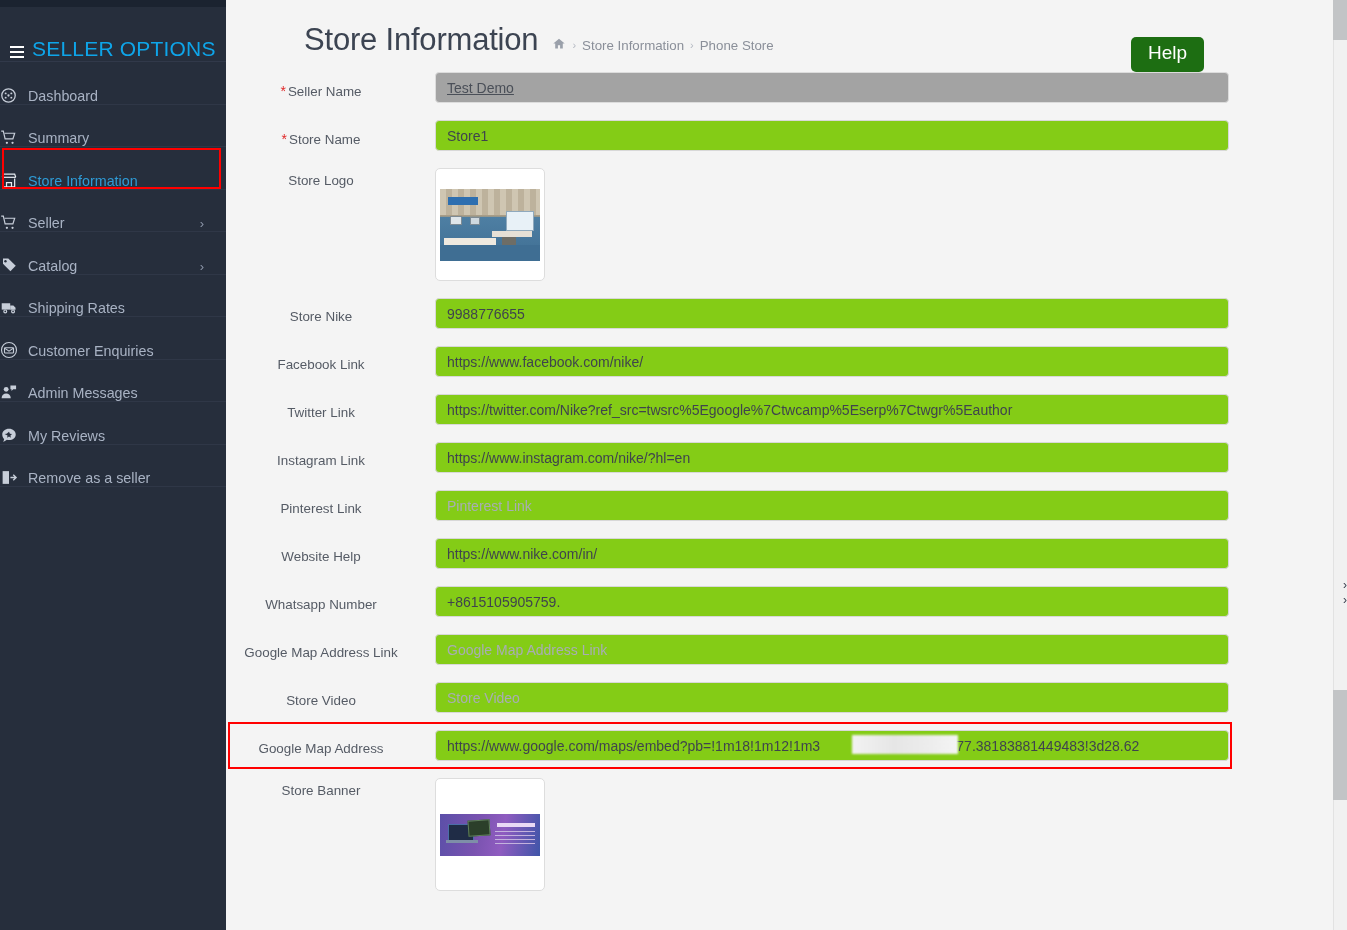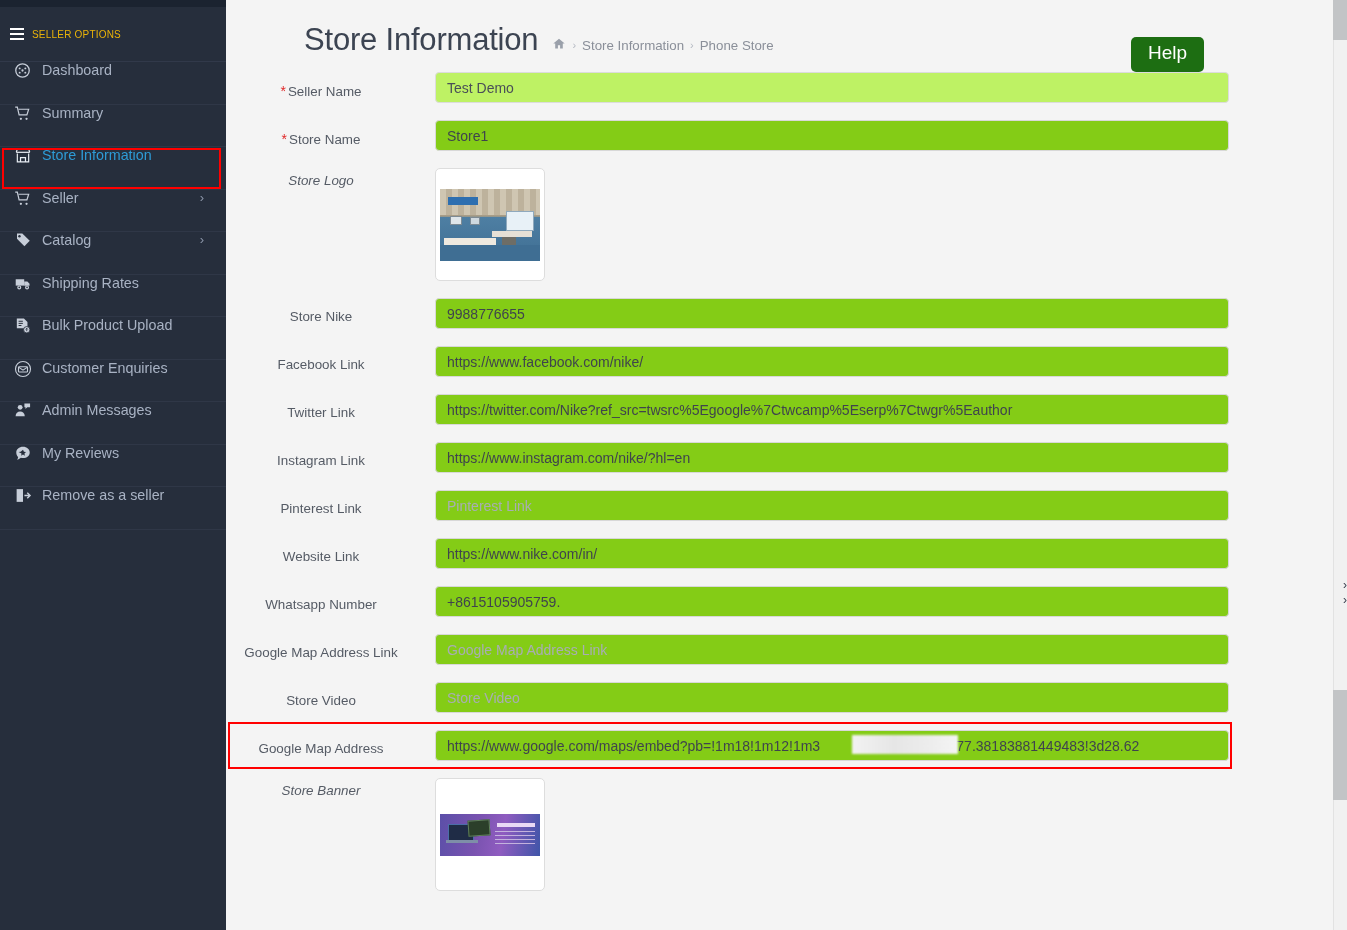--- a/index.html
+++ b/index.html
@@ -18,40 +18,40 @@
     width: 226px; height: 930px;
     background: #262e3c;
     overflow: hidden;
   }
   .sidebar-topstrip {
     height: 7px; width: 100%;
     background: #1b2330;
   }
   .sidebar-header {
     height: 55px;
-    display: flex; align-items: center;
+    display: flex; align-items: flex-end;
     padding-left: 10px;
-    color: #eab308;
-    font-size: 10px;
+    color: #0ea5e9;
+    font-size: 21px;
     letter-spacing: .2px;
     border-bottom: 1px solid #31394a;
   }
   .hamburger {
     display: inline-block;
     width: 14px; margin-right: 8px;
     position: relative; top: 0px;
   }
   .hamburger i {
     display: block; height: 2px; background: #fff;
     margin: 3px 0; border-radius: 0;
   }
   .nav-item {
-    display: flex; align-items: flex-start;
+    display: flex; align-items: flex-end;
     height: 42.5px;
-    padding-left: 14px;
+    padding-left: 0;
     color: #a9b3c4;
     font-size: 14.3px;
     border-bottom: 1px solid #2f3747;
     position: relative;
     cursor: pointer;
     white-space: nowrap;
   }
   .nav-item .nav-icon {
     width: 26px; min-width: 26px;
     display: inline-flex; align-items: center;
@@ -140,25 +140,26 @@
     border-radius: 4px;
     background: #84cc16;
     font-size: 14px;
     color: #3f444d;
     padding: 0 11px;
     font-family: "Liberation Sans", sans-serif;
     outline: none;
   }
   .inp::placeholder { color: #a8adb5; }
   .inp.readonly {
-    background: #bef264;
+    background: #a3a3a3;
     border-color: #dcdcdc;
     color: #4a4f58;
-  }
-  .row.tall .lbl { padding-top: 3px; font-style: italic; }
+    text-decoration: underline;
+  }
+  .row.tall .lbl { padding-top: 3px; }
 
   
   .thumb {
     width: 110px; height: 113px;
     border: 1px solid #dddddd;
     border-radius: 5px;
     background: #ffffff;
     padding: 4px;
     display: flex; align-items: center; justify-content: center;
     overflow: hidden;
@@ -362,31 +363,20 @@
         <svg width="19" height="17" viewBox="0 0 24 24" fill="none" stroke="currentColor" stroke-width="1.7">
             <path d="M1 6h12v9H1z" fill="currentColor" stroke="none"></path>
             <path d="M13 9h4.5l3 3.5V15H13z" fill="currentColor" stroke="none"></path>
             <circle cx="6" cy="17.5" r="2" fill="#262e3c" stroke="currentColor"></circle>
             <circle cx="17" cy="17.5" r="2" fill="#262e3c" stroke="currentColor"></circle>
           </svg>
       </span>
       <span class="nav-label">Shipping Rates</span>
     </div>
 
-    <div class="nav-item">
-      <span class="nav-icon">
-        <svg width="17" height="17" viewBox="0 0 24 24">
-            <path d="M4 2h10l5 5v9H4z" fill="currentColor"></path>
-            <path d="M6.5 6h6M6.5 9h6M6.5 12h4" stroke="#262e3c" stroke-width="1.4"></path>
-            <circle cx="18" cy="18" r="4.5" fill="currentColor" stroke="#262e3c" stroke-width="1.2"></circle>
-            <path d="M18 20v-4m0 0l-1.5 1.5M18 16l1.5 1.5" stroke="#262e3c" stroke-width="1.2" fill="none"></path>
-          </svg>
-      </span>
-      <span class="nav-label">Bulk Product Upload</span>
-    </div>
 
     <div class="nav-item">
       <span class="nav-icon">
         <svg width="18" height="18" viewBox="0 0 24 24" fill="none" stroke="currentColor" stroke-width="1.5">
             <circle cx="12" cy="12" r="10"></circle>
             <rect x="6" y="9" width="12" height="7" rx="1"></rect>
             <path d="M6 9.5l6 4 6-4"></path>
           </svg>
       </span>
       <span class="nav-label">Customer Enquiries</span>
@@ -492,21 +482,21 @@
         <div class="lbl">Instagram Link</div>
         <div class="ctl"><input class="inp" value="https://www.instagram.com/nike/?hl=en" style=""></div>
       </div>
 
       <div class="row">
         <div class="lbl">Pinterest Link</div>
         <div class="ctl"><input class="inp" placeholder="Pinterest Link" style=""></div>
       </div>
 
       <div class="row">
-        <div class="lbl">Website Link</div>
+        <div class="lbl">Website Help</div>
         <div class="ctl"><input class="inp" value="https://www.nike.com/in/" style=""></div>
       </div>
 
       <div class="row">
         <div class="lbl">Whatsapp Number</div>
         <div class="ctl"><input class="inp" value="+8615105905759." style=""></div>
       </div>
 
       <div class="row">
         <div class="lbl">Google Map Address Link</div>

